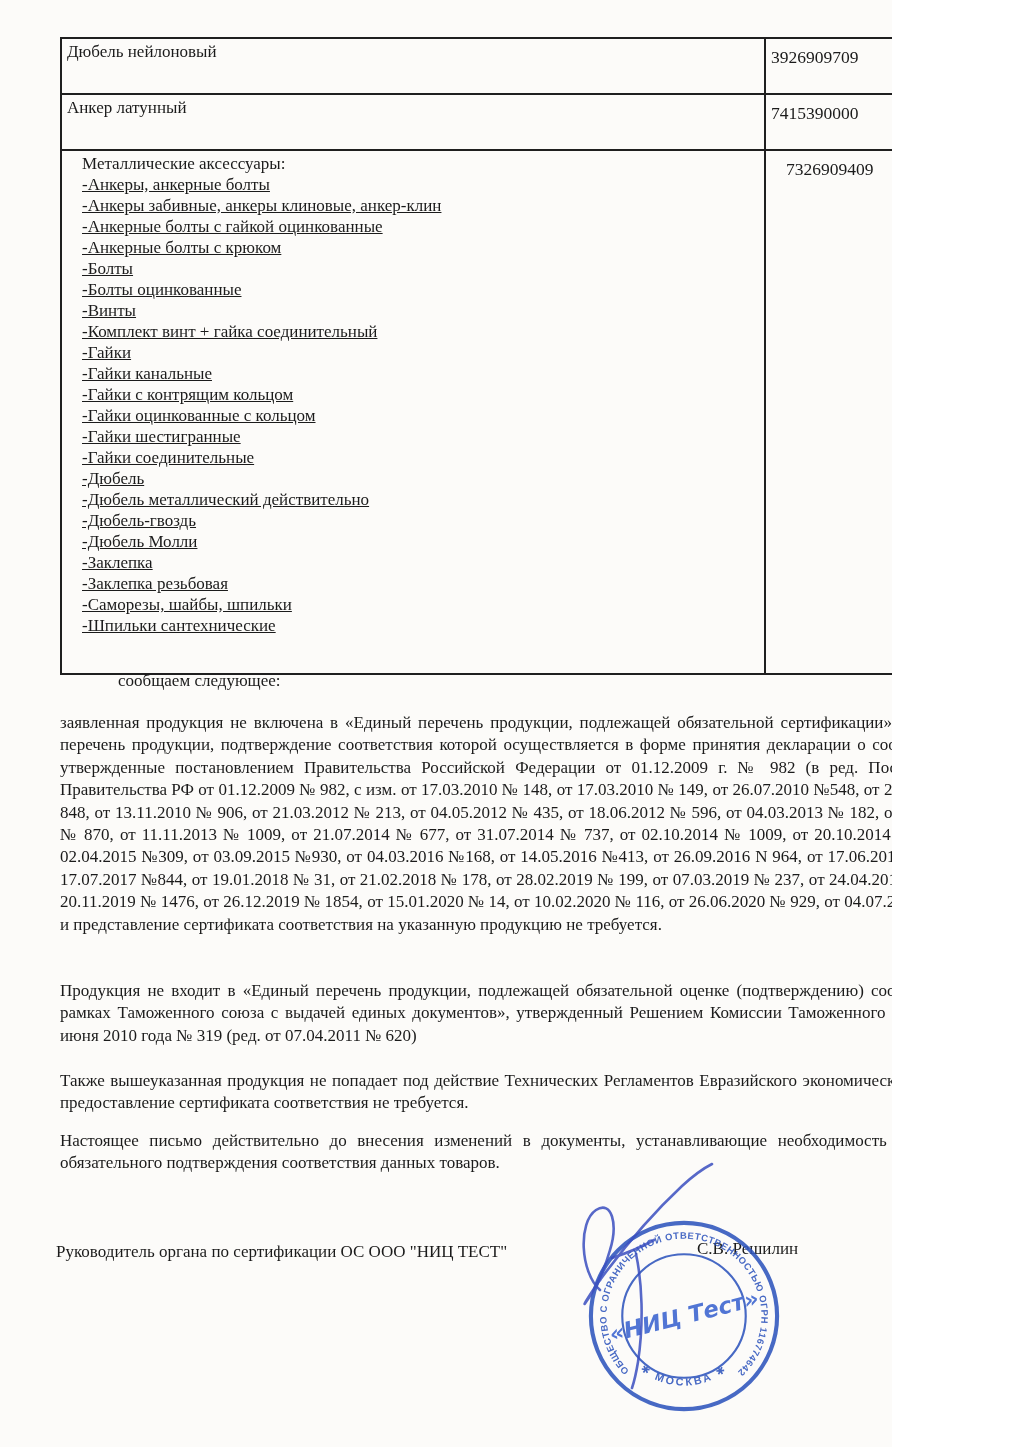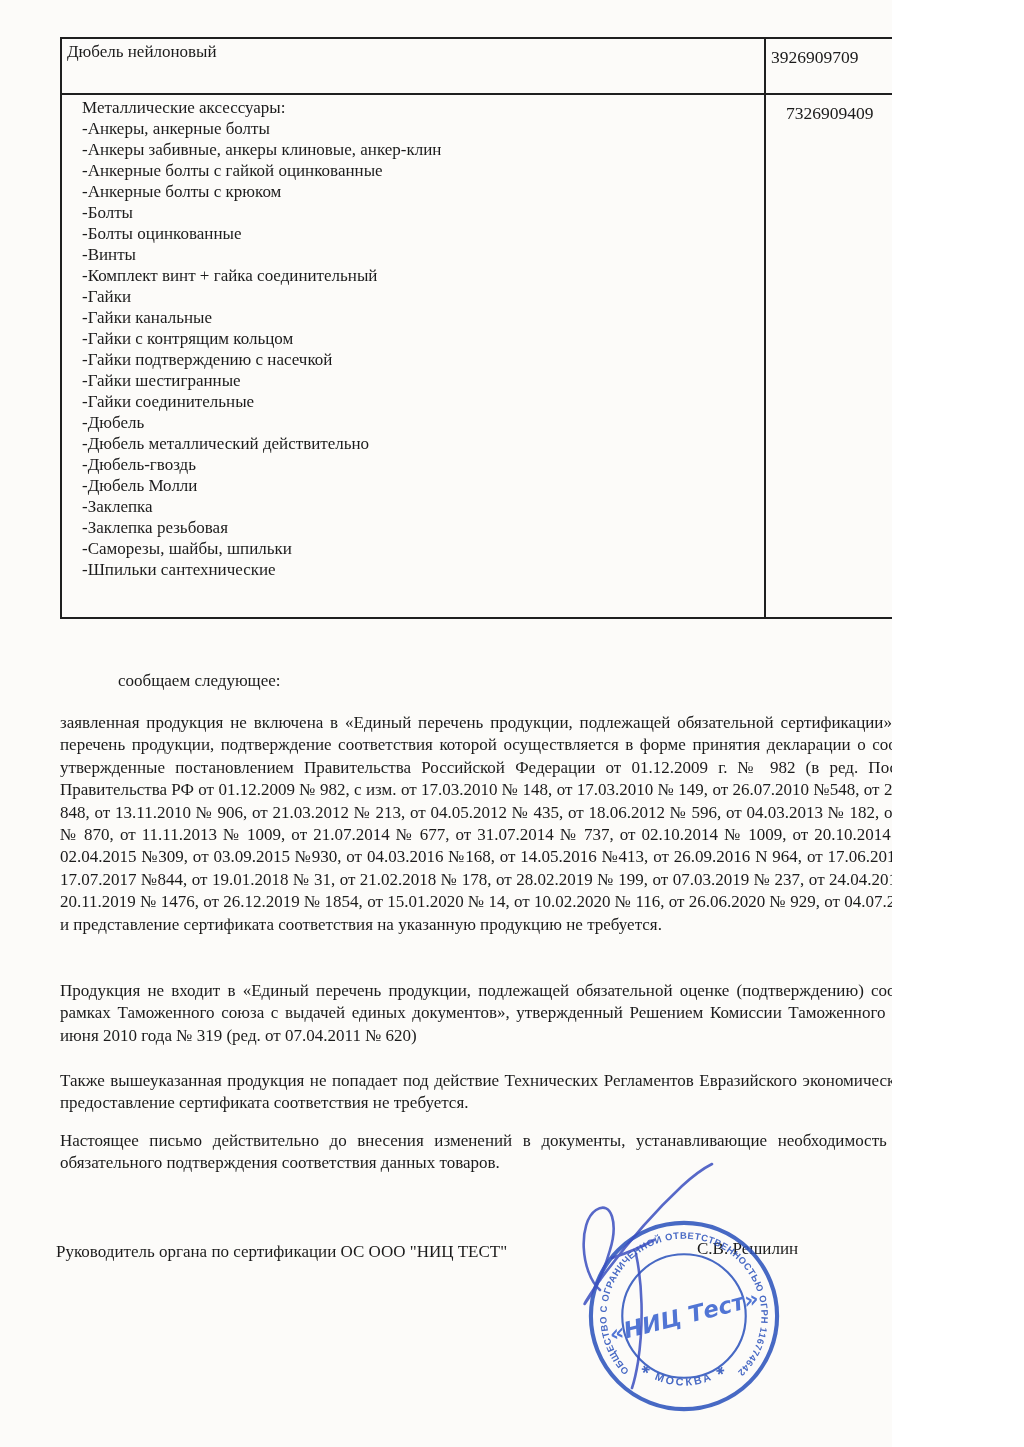--- a/index.html
+++ b/index.html
@@ -21,21 +21,21 @@
   .goods-table td{
     border:2px solid #1f1f1f;
     vertical-align:top;
     font-size:17px;
     padding:2px 5px 2px 5px;
   }
   .goods-table td.c1{width:692px;line-height:21px;}
   .goods-table td.c2{text-align:left;padding-top:8px;font-size:17.5px;}
   .goods-table tr.short td{height:44px;}
   .goods-table tr.tall td{height:512px;padding-left:20px;}
-  .category-items div{line-height:21px;}
+  .category-items div{line-height:21px;text-decoration:underline;}
   
   .intro{
     position:absolute;left:118px;top:671px;
     font-size:17px;
   }
   .para{
     position:absolute;left:60px;width:921px;
     font-size:17px;line-height:22.4px;
     text-align:justify;
   }
@@ -69,36 +69,42 @@
 <div class="page">
 
   <table class="goods-table">
     <tbody>
         <tr class="short">
       <td class="c1">
         <span>Дюбель нейлоновый</span>
       </td>
       <td class="c2">3926909709</td>
     </tr>
+    <tr class="short">
+      <td class="c1">
+        <span>Анкер латунный</span>
+      </td>
+      <td class="c2">7415390000</td>
+    </tr>
     <tr class="tall">
       <td class="c1">
         <div>Металлические аксессуары:</div>
         <div class="category-items">
               <div>-Анкеры, анкерные болты</div>
               <div>-Анкеры забивные, анкеры клиновые, анкер-клин</div>
               <div>-Анкерные болты с гайкой оцинкованные</div>
               <div>-Анкерные болты с крюком</div>
               <div>-Болты</div>
               <div>-Болты оцинкованные</div>
               <div>-Винты</div>
               <div>-Комплект винт + гайка соединительный</div>
               <div>-Гайки</div>
               <div>-Гайки канальные</div>
               <div>-Гайки с контрящим кольцом</div>
-              <div>-Гайки подтверждению с насечкой</div>
+              <div>-Гайки оцинкованные с кольцом</div>
               <div>-Гайки шестигранные</div>
               <div>-Гайки соединительные</div>
               <div>-Дюбель</div>
               <div>-Дюбель металлический действительно</div>
               <div>-Дюбель-гвоздь</div>
               <div>-Дюбель Молли</div>
               <div>-Заклепка</div>
               <div>-Заклепка резьбовая</div>
               <div>-Саморезы, шайбы, шпильки</div>
               <div>-Шпильки сантехнические</div>

